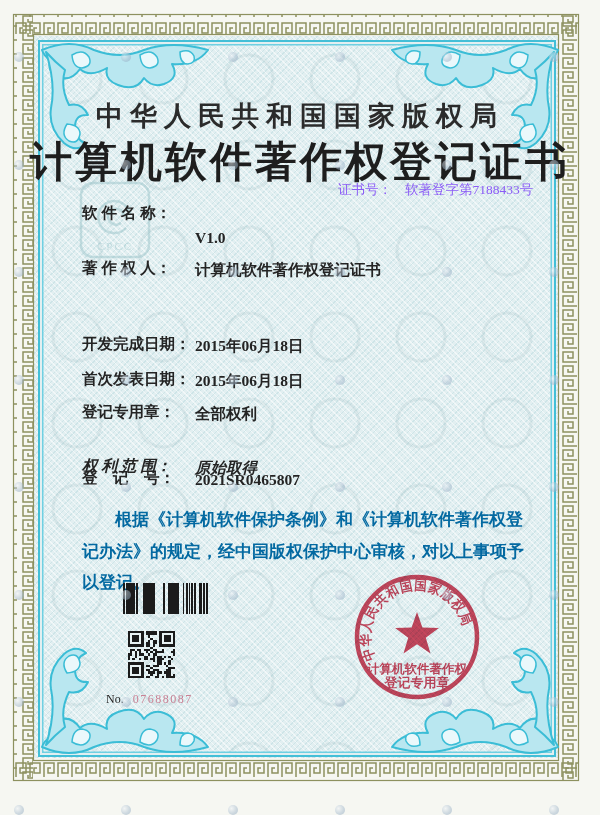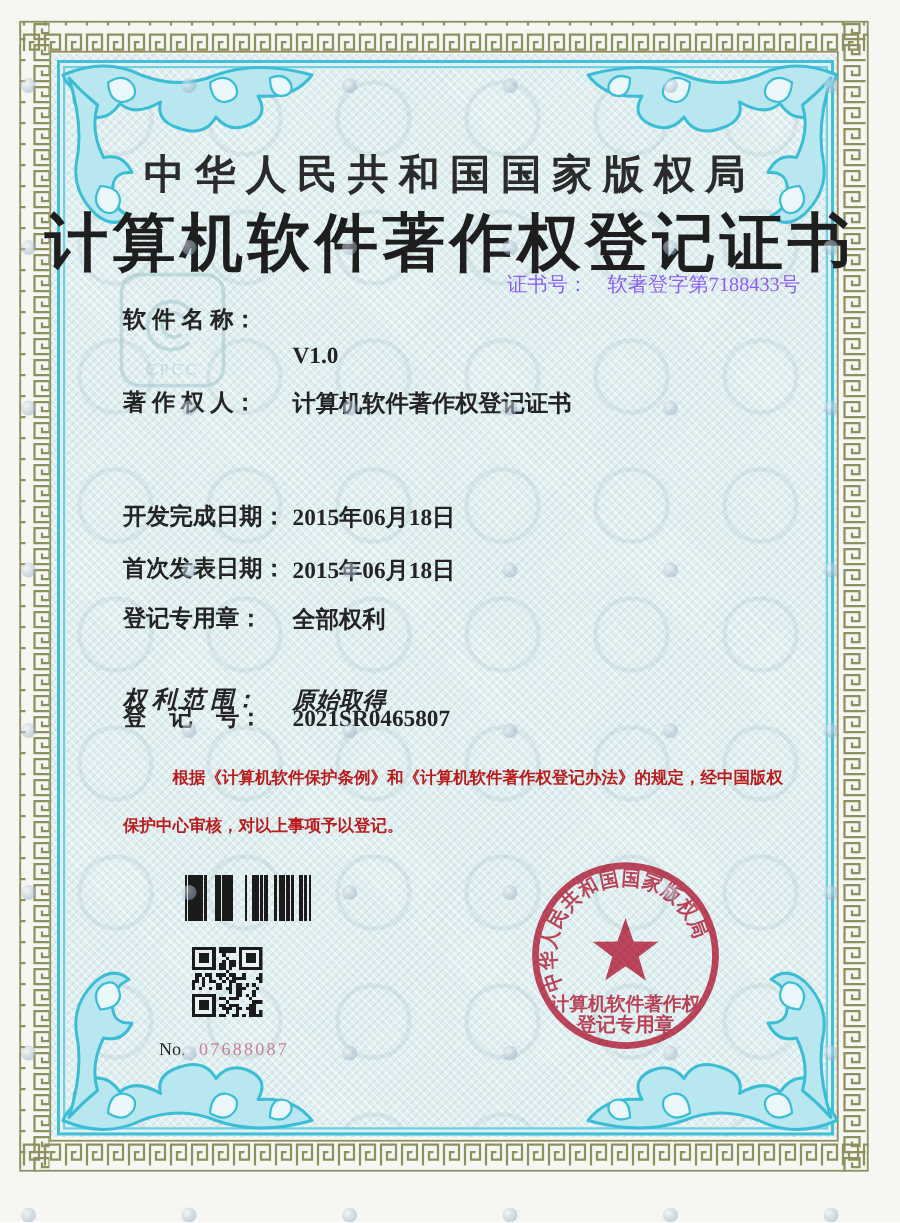--- a/index.html
+++ b/index.html
@@ -41,21 +41,21 @@
   .cert-title{left:0;top:134px;width:100%;text-align:center;font-size:42px;font-weight:700;
     letter-spacing:3px;color:#1e1e1e;white-space:nowrap;}
   .certno{top:181px;left:338px;font-size:13.5px;font-weight:400;color:#8b5cf6;white-space:nowrap;}
   .certno .v{margin-left:13px;}
 
   .row{left:82px;font-size:15.5px;font-weight:700;color:#242424;white-space:nowrap;}
   .row .value{position:absolute;left:113px;top:0;line-height:23px;}
   .r0{top:203px;} .r1{top:258px;} .r2{top:334px;} .r3{top:369px;}
   .r4{top:402px;} .r5{top:456px;font-style:italic;} .r6{top:468px;}
 
-  .statement{left:82px;top:504px;width:442px;font-size:11px;font-weight:700;color:#b91c1c;
+  .statement{left:82px;top:504px;width:442px;font-size:17px;font-weight:700;color:#0369a1;
     line-height:31.5px;text-indent:33px;margin:0;}
 
   .barcode{left:123px;top:583px;width:85px;height:31px;}
   .qr{left:128px;top:631px;width:47px;height:47px;}
   .barcode svg,.qr svg{width:100%;height:100%;display:block;}
 
   .serial{left:106px;top:692px;font-size:12px;color:#222;white-space:nowrap;}
   .serial .num{color:#c98194;margin-left:9px;letter-spacing:1.5px;}
 
   .seal{left:352px;top:572px;width:130px;height:130px;mix-blend-mode:multiply;opacity:.92;z-index:5;}

